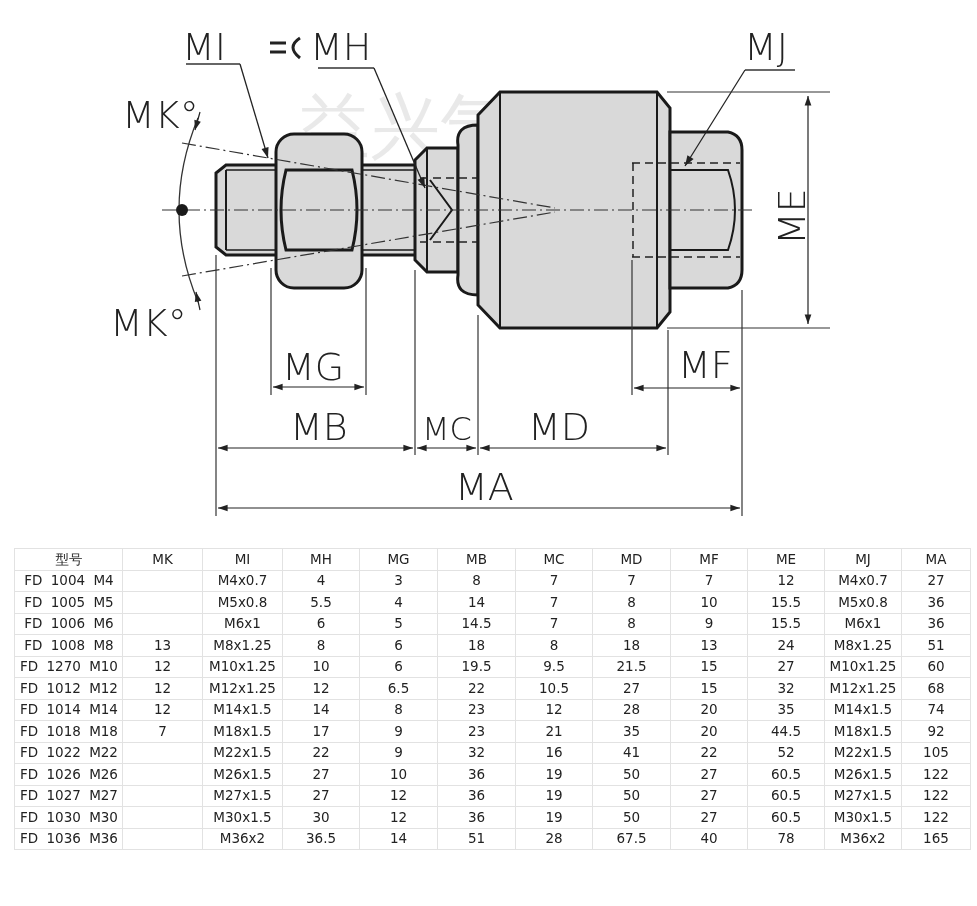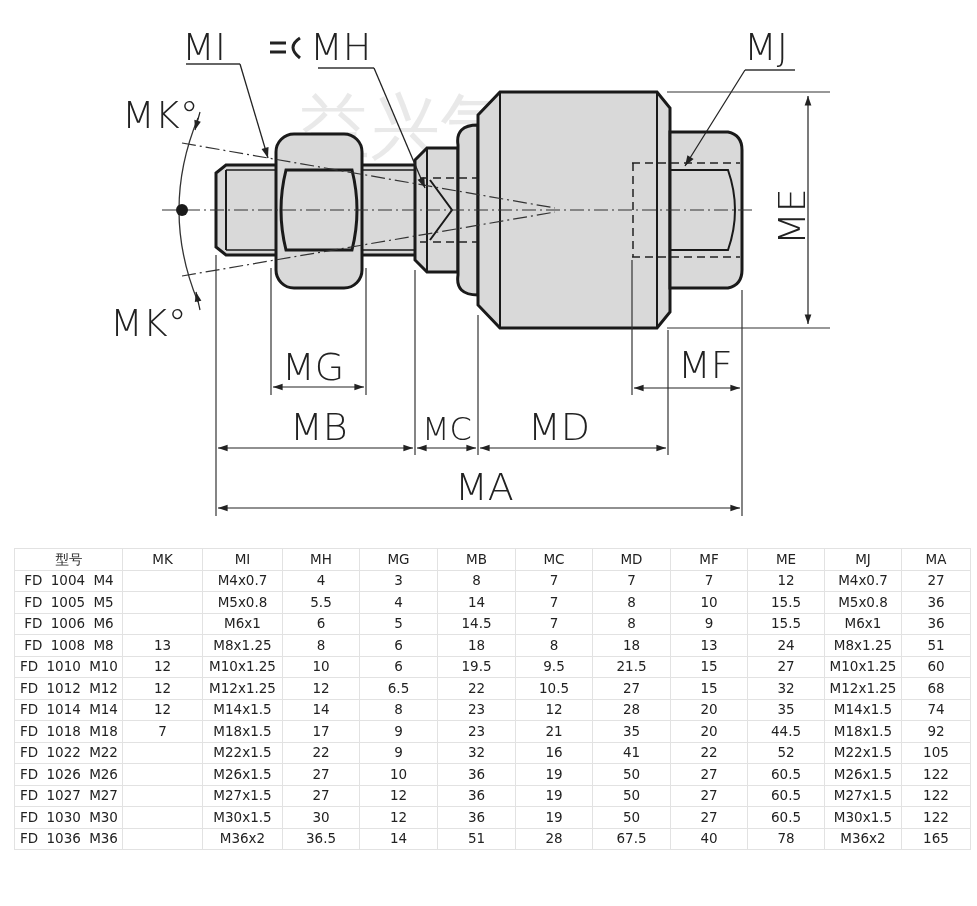--- a/index.html
+++ b/index.html
@@ -215,21 +215,21 @@
           <td>6</td>
           <td>18</td>
           <td>8</td>
           <td>18</td>
           <td>13</td>
           <td>24</td>
           <td>M8x1.25</td>
           <td>51</td>
         </tr>
         <tr>
-          <td>FD 1010  M10</td>
+          <td>FD 1270  M10</td>
           <td>12</td>
           <td>M10x1.25</td>
           <td>10</td>
           <td>6</td>
           <td>19.5</td>
           <td>9.5</td>
           <td>21.5</td>
           <td>15</td>
           <td>27</td>
           <td>M10x1.25</td>

